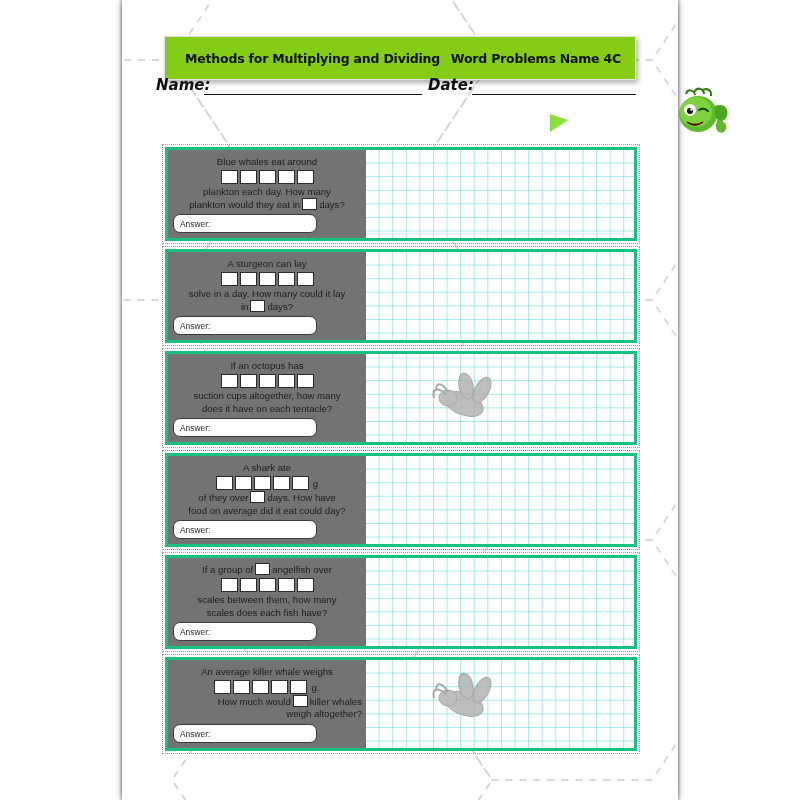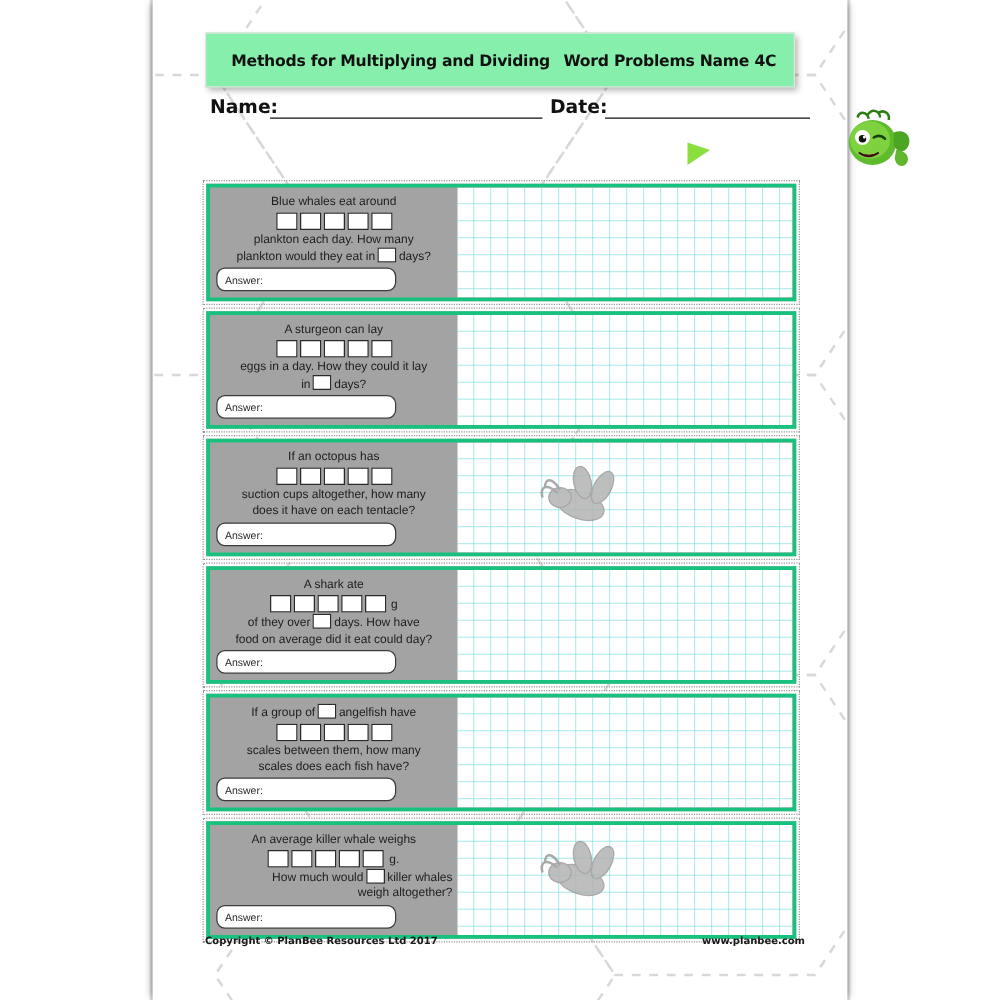--- a/index.html
+++ b/index.html
@@ -23,36 +23,36 @@
   #sheet:after{
     content:"";position:absolute;right:-3px;top:0;width:3px;height:100%;
     background:linear-gradient(to left,rgba(0,0,0,0),rgba(0,0,0,.22));
   }
 
   
   #hexlayer{position:absolute;inset:0;pointer-events:none;z-index:1;opacity:.55;}
 
   
   #titlebar{
-    position:absolute;left:42px;top:26px;width:470px;height:42px;
-    background:#86efac;border:1px solid #e2e2e2;
+    position:absolute;left:42px;top:36px;width:470px;height:42px;
+    background:#84cc16;border:1px solid #e2e2e2;
     box-shadow:2px 3px 5px rgba(0,0,0,.30);
     z-index:5;
   }
   .titletext{
     position:absolute;top:50%;transform:translateY(-50%);
     font-family:"DejaVu Sans", sans-serif;
     font-weight:bold;font-size:12.5px;color:#111;letter-spacing:-0.2px;
     white-space:nowrap;
   }
   #title-left{left:20px;}
   #title-right{right:14px;}
 
   
-  #namedate{position:absolute;left:46px;top:76px;width:480px;height:24px;z-index:6;}
+  #namedate{position:absolute;left:34px;top:76px;width:480px;height:24px;z-index:6;font-style:italic;}
   .nd-label{
     position:absolute;top:0;
     font-family:"DejaVu Sans", sans-serif;
     font-weight:bold;font-size:15px;color:#111;
   }
   #name-label{left:0;}
   #date-label{left:272px;}
   .nd-rule{position:absolute;height:0;border-bottom:1.6px solid #111;top:18px;}
   #name-rule{left:48px;width:218px;}
   #date-rule{left:316px;width:164px;}
@@ -86,21 +86,21 @@
   .qwrap{
     position:relative;
     border:1.2px dotted #9a9a9a;
     padding:2px;
     margin-bottom:2px;
     background:transparent;
   }
   .qbox{
     position:relative;
     border:3px solid #18c27e;
-    background:#a3a3a3;
+    background:#737373;
     height:88px;
     display:flex;
     overflow:hidden;
   }
   .qtext{
     width:198px;flex:0 0 198px;
     position:relative;
     padding:5px 4px 4px 4px;
     box-sizing:border-box;
     z-index:3;
@@ -241,21 +241,21 @@
       <div class="qbox">
         <div class="qtext">
           <div class="qline">A sturgeon can lay</div>
           <div class="boxrow">
             <span class="dbox"></span>
             <span class="dbox"></span>
             <span class="dbox"></span>
             <span class="dbox"></span>
             <span class="dbox"></span>
           </div>
-          <div class="qline">eggs in a day. How they could it lay</div>
+          <div class="qline">solve in a day. How many could it lay</div>
           <div class="qline"><span>in</span><span class="dbox inline"></span><span>days?</span></div>
           <div class="answerbox">
             <span class="answerlabel">Answer:</span>
           </div>
         </div>
         <div class="qgrid"></div>
       </div>
     </div>
 
     <div class="qwrap">
@@ -308,21 +308,21 @@
             <span class="answerlabel">Answer:</span>
           </div>
         </div>
         <div class="qgrid"></div>
       </div>
     </div>
 
     <div class="qwrap">
       <div class="qbox">
         <div class="qtext">
-          <div class="qline"><span>If a group of</span><span class="dbox inline"></span><span>angelfish have</span></div>
+          <div class="qline"><span>If a group of</span><span class="dbox inline"></span><span>angelfish over</span></div>
           <div class="boxrow">
             <span class="dbox"></span>
             <span class="dbox"></span>
             <span class="dbox"></span>
             <span class="dbox"></span>
             <span class="dbox"></span>
           </div>
           <div class="qline">scales between them, how many</div>
           <div class="qline">scales does each fish have?</div>
           <div class="answerbox">
@@ -361,18 +361,14 @@
               <path d="M22 24 C12 16 8 20 10 28" fill="none" stroke="#9a9a9a" stroke-width="2"></path>
               <path d="M24 22 C18 12 12 12 12 20" fill="none" stroke="#9a9a9a" stroke-width="2"></path>
             </g>
           </svg>
         </div>
       </div>
     </div>
 
   </div>
 
-  <div id="footer">
-    <span class="foot-txt" id="foot-left">Copyright © PlanBee Resources Ltd 2017</span>
-    <span class="foot-txt" id="foot-right">www.planbee.com</span>
-  </div>
 
 </div>
 
 </body></html>

